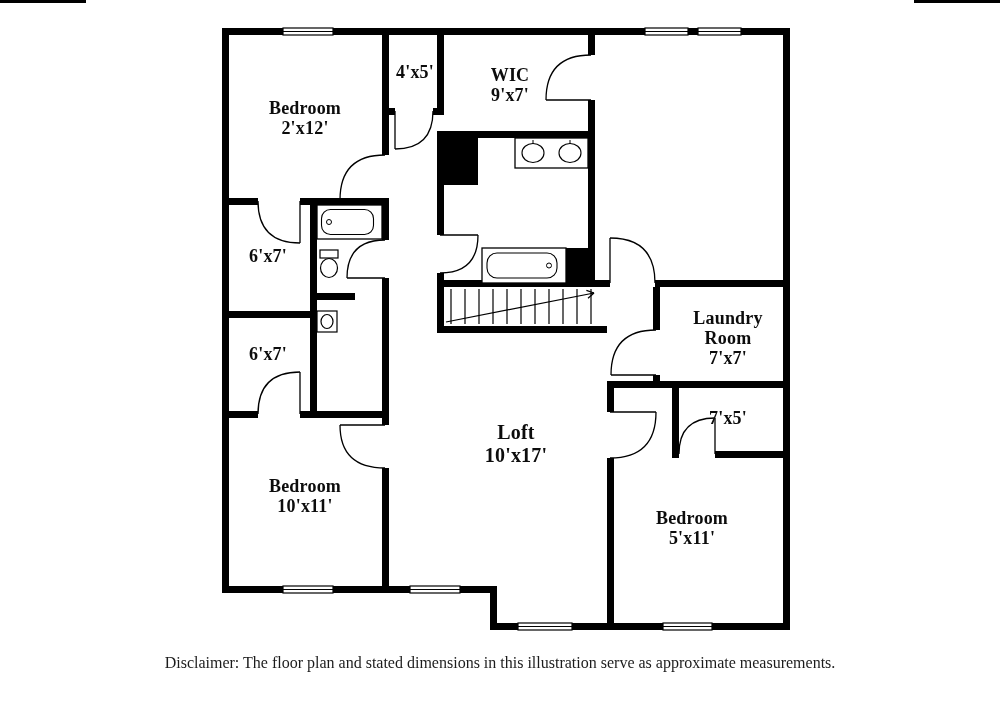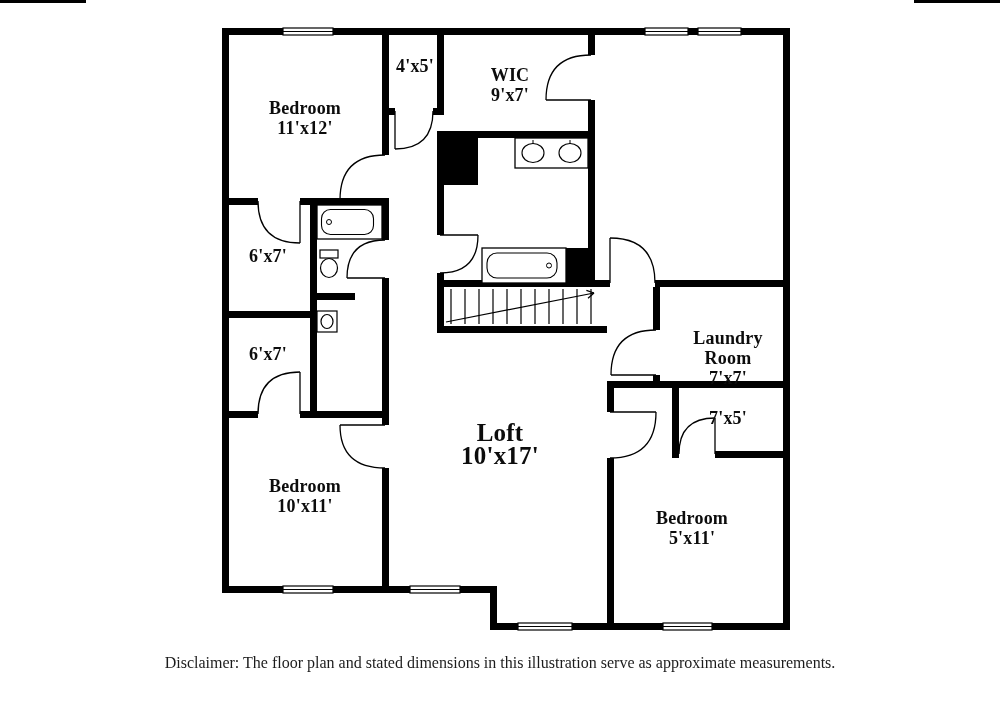--- a/index.html
+++ b/index.html
@@ -5,21 +5,21 @@
   html,body{margin:0;padding:0;background:#fff;}
   .canvas{position:relative;width:1000px;height:727px;background:#ffffff;overflow:hidden;
           font-family:"Liberation Serif", serif;}
   .plan-svg{position:absolute;left:0;top:0;}
   .corner-mark{position:absolute;top:0;height:3px;background:#000;}
   .corner-mark.left{left:0;width:86px;}
   .corner-mark.right{right:0;width:86px;}
   .room-label{position:absolute;transform:translateX(-50%);text-align:center;
               font-weight:bold;font-size:18px;line-height:20px;color:#0c0c0c;letter-spacing:.2px;}
   .room-label .rn,.room-label .rd{white-space:pre-line;}
-  .room-label.big{font-size:25px;line-height:23px;}
+  .room-label.big{font-size:20px;line-height:23px;margin-left:16px;}
   .footer{position:absolute;left:0;top:651px;width:1000px;text-align:center;
           font-size:16px;line-height:24px;color:#1c1c1c;}
 </style>
 </head>
 <body>
 
 <div class="canvas">
 
   <div class="corner-mark left"></div>
   <div class="corner-mark right"></div>
@@ -206,42 +206,42 @@
 
       <g stroke="#000" stroke-width="1.2" fill="#fff">
         <rect x="317" y="311" width="20" height="21"></rect>
         <ellipse cx="327" cy="321.5" rx="6" ry="7" fill="none"></ellipse>
       </g>
     </g>
   </svg>
 
   <div class="room-label" style="left:305px;top:98px">
     <div class="rn">Bedroom</div>
-    <div class="rd">11'x12'</div>
-  </div>
-
-  <div class="room-label" style="left:415px;top:56px">
+    <div class="rd">2'x12'</div>
+  </div>
+
+  <div class="room-label" style="left:415px;top:62px">
     <div class="rd">4'x5'</div>
   </div>
 
   <div class="room-label" style="left:510px;top:65px">
     <div class="rn">WIC</div>
     <div class="rd">9'x7'</div>
   </div>
 
 
   <div class="room-label" style="left:268px;top:246px">
     <div class="rd">6'x7'</div>
   </div>
 
   <div class="room-label" style="left:268px;top:344px">
     <div class="rd">6'x7'</div>
   </div>
 
-  <div class="room-label" style="left:728px;top:328px;width:85px">
+  <div class="room-label" style="left:728px;top:308px;width:85px">
     <div class="rn">Laundry Room</div>
     <div class="rd">7'x7'</div>
   </div>
 
   <div class="room-label" style="left:728px;top:408px">
     <div class="rd">7'x5'</div>
   </div>
 
   <div class="room-label big" style="left:500px;top:421px">
     <div class="rn">Loft</div>

